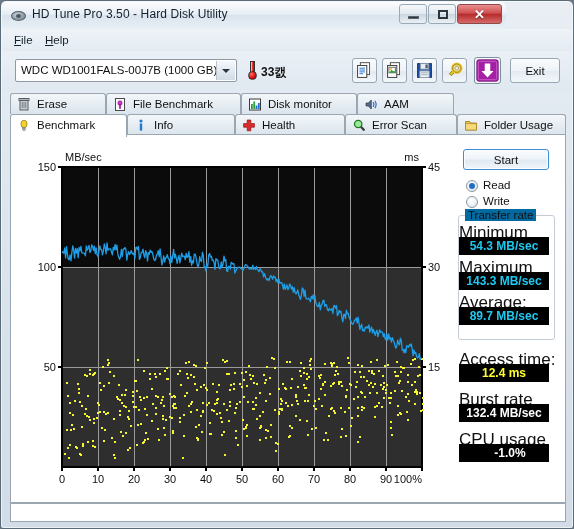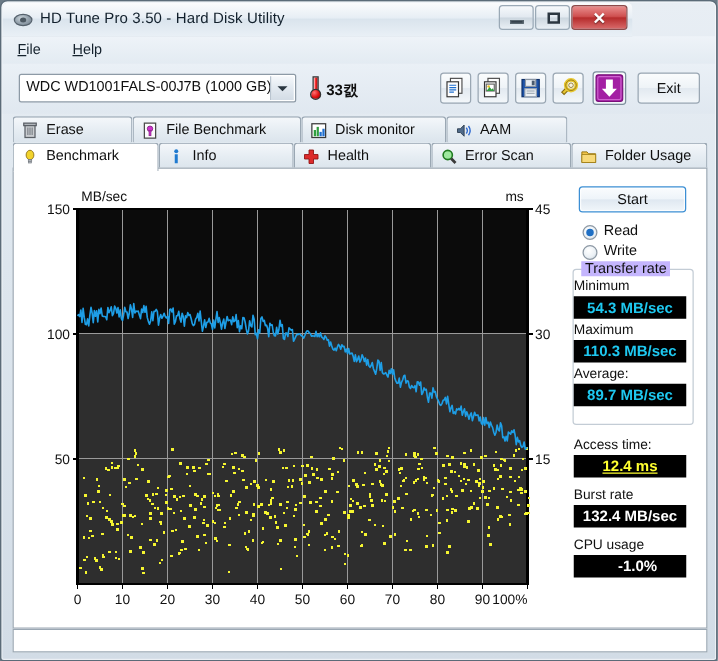--- a/index.html
+++ b/index.html
@@ -124,21 +124,21 @@
   .menu-item {
     position: absolute;
     top: 4px;
     font-size: 11.5px;
     color: #14212c;
     padding: 1px 4px;
     cursor: default;
   }
   .menu-item u { text-decoration: underline; }
   #menu-file { left: 8px; }
-  #menu-help { left: 52px; }
+  #menu-help { left: 39px; }
 
   
   .toolbar {
     position: absolute;
     left: 1px; top: 50px;
     width: 570px; height: 40px;
     background: linear-gradient(to bottom, #eaf0f6 0%, #e0e8f0 100%);
   }
   .combo {
     position: absolute;
@@ -354,30 +354,30 @@
     position: absolute;
     left: 4px; top: 70px;
     width: 97px; height: 125px;
     border: 1px solid #c3ccd5;
     border-radius: 3px;
     box-sizing: border-box;
   }
   .group-title {
     position: absolute;
     left: 6px; top: -7px;
-    background: #c4b5fd;
+    background: #0369a1;
     padding: 0 3px;
     font-size: 11.5px;
     color: #101010;
     text-align: center;
   }
   .metric-label {
     position: absolute;
     left: 5px;
-    font-size: 11px;
+    font-size: 17px;
     color: #101010;
     white-space: nowrap;
   }
   .metric-value {
     position: absolute;
     left: 5px;
     width: 90px; height: 18px;
     background: #000000;
     box-sizing: border-box;
     text-align: center;
@@ -389,21 +389,21 @@
   .yellow { color: #ffff30; }
   .white { color: #ffffff; }
 
   #lbl-min { top: 78px; }
   #val-min { top: 92px; }
   #lbl-max { top: 113px; }
   #val-max { top: 127px; }
   #lbl-avg { top: 148px; }
   #val-avg { top: 162px; }
   #lbl-access { top: 205px; }
-  #val-access { top: 219px; text-decoration: underline; }
+  #val-access { top: 219px; }
   #lbl-burst { top: 245px; }
   #val-burst { top: 259px; }
   #lbl-cpu { top: 285px; }
   #val-cpu { top: 299px; padding-left: 12px; }
 
   
   .statusbar {
     position: absolute;
     left: 9px; top: 502px;
     width: 556px; height: 19px;
@@ -1188,21 +1188,21 @@
       </div>
 
       <div class="group">
         <span class="group-title">Transfer rate</span>
       </div>
 
       <div class="metric-label" id="lbl-min">Minimum</div>
       <div class="metric-value cyan" id="val-min">54.3 MB/sec</div>
 
       <div class="metric-label" id="lbl-max">Maximum</div>
-      <div class="metric-value cyan" id="val-max">110.3 MB/sec</div>
+      <div class="metric-value cyan" id="val-max">143.3 MB/sec</div>
 
       <div class="metric-label" id="lbl-avg">Average:</div>
       <div class="metric-value cyan" id="val-avg">89.7 MB/sec</div>
 
       <div class="metric-label" id="lbl-access">Access time:</div>
       <div class="metric-value yellow" id="val-access">12.4 ms</div>
 
       <div class="metric-label" id="lbl-burst">Burst rate</div>
       <div class="metric-value white" id="val-burst">132.4 MB/sec</div>
 

